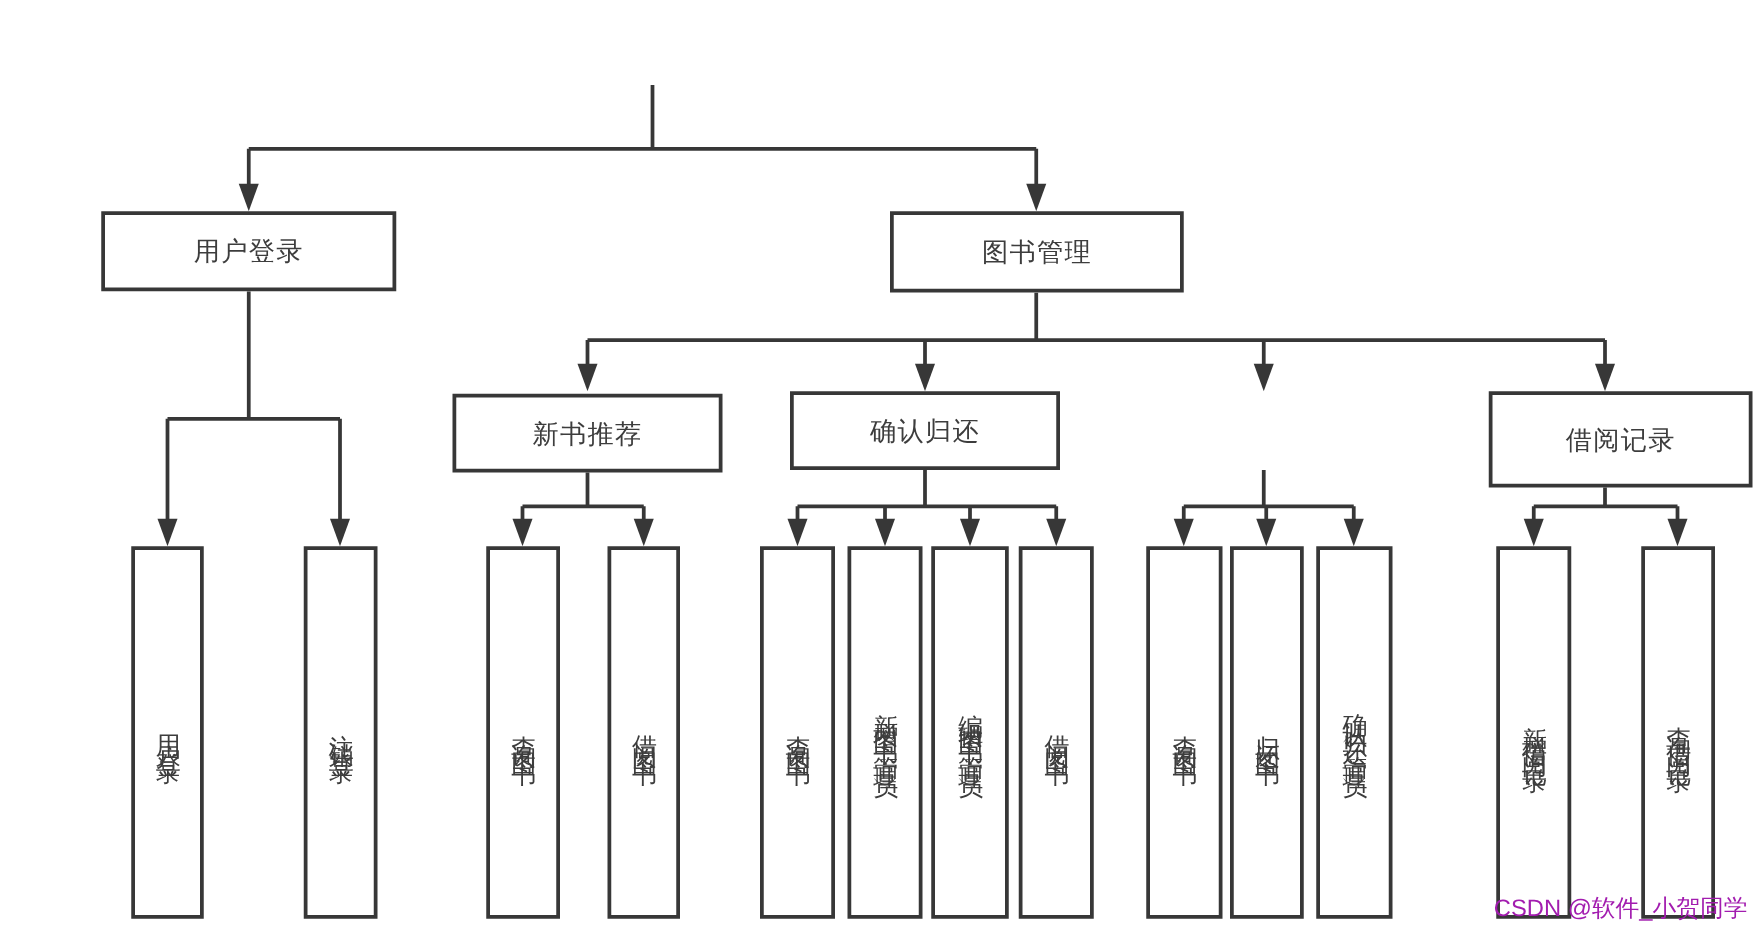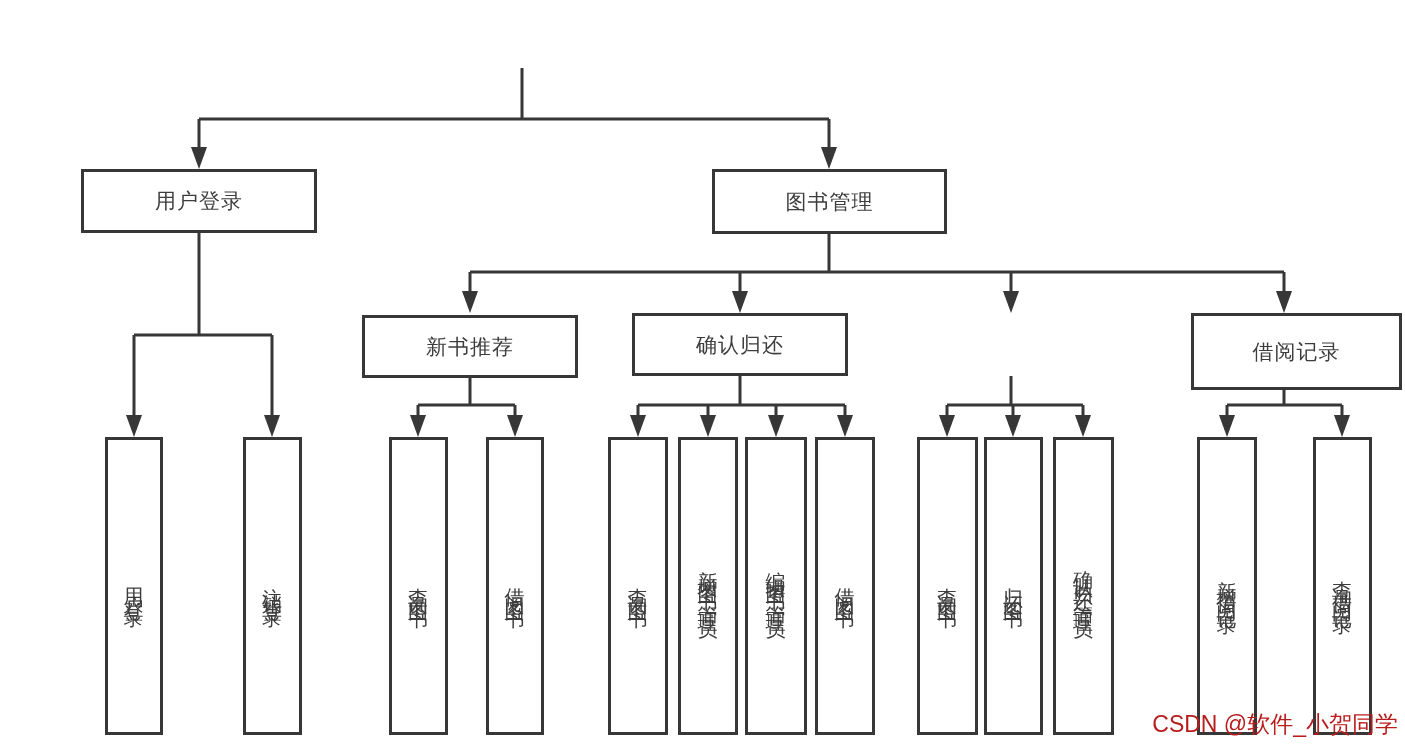--- a/index.html
+++ b/index.html
@@ -38,22 +38,22 @@
     text-orientation: mixed;
     font-size: 20px;
     letter-spacing: 7px;
     line-height: 1;
     white-space: nowrap;
   }
   .watermark {
     position: absolute;
     right: 7px;
     bottom: 7px;
-    font-size: 23px;
-    color: #b91c1c;
+    font-size: 19px;
+    color: #a21caf;
     z-index: 3;
     white-space: nowrap;
   }
 </style>
 </head>
 <body>
 
 <div id="canvas">
 
   <svg id="connectors" viewBox="0 0 1405 747" xmlns="http://www.w3.org/2000/svg">

